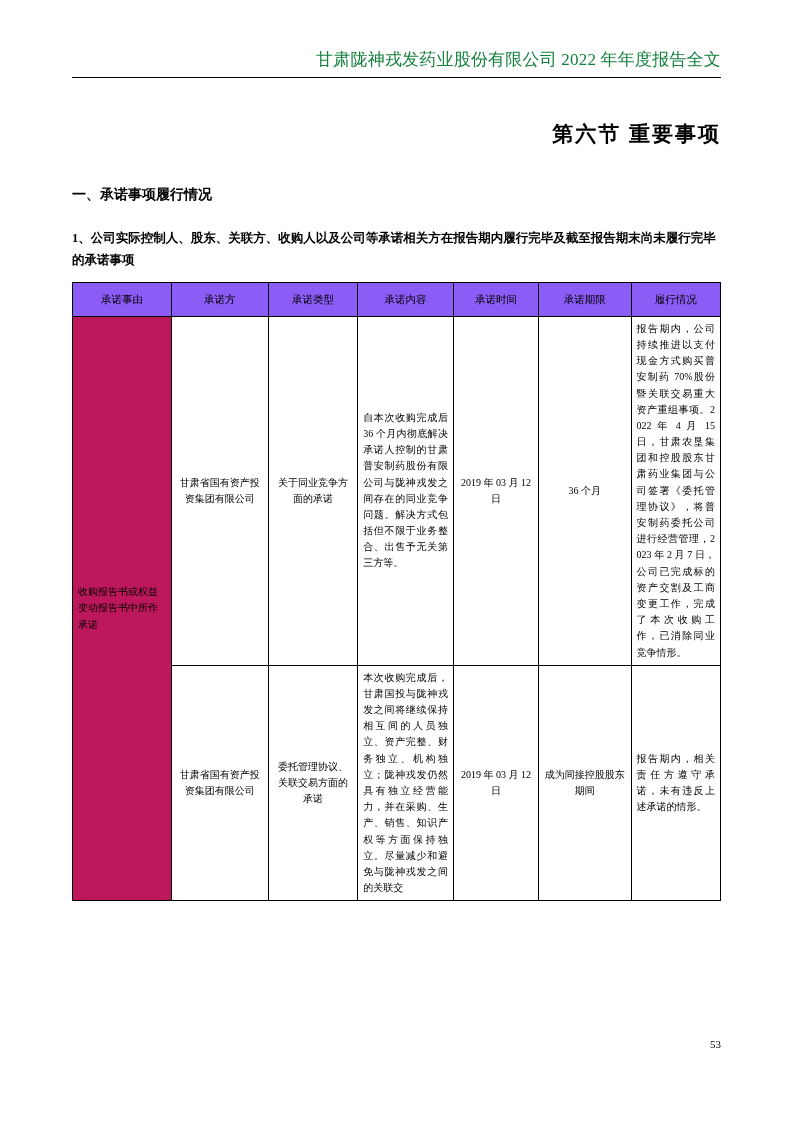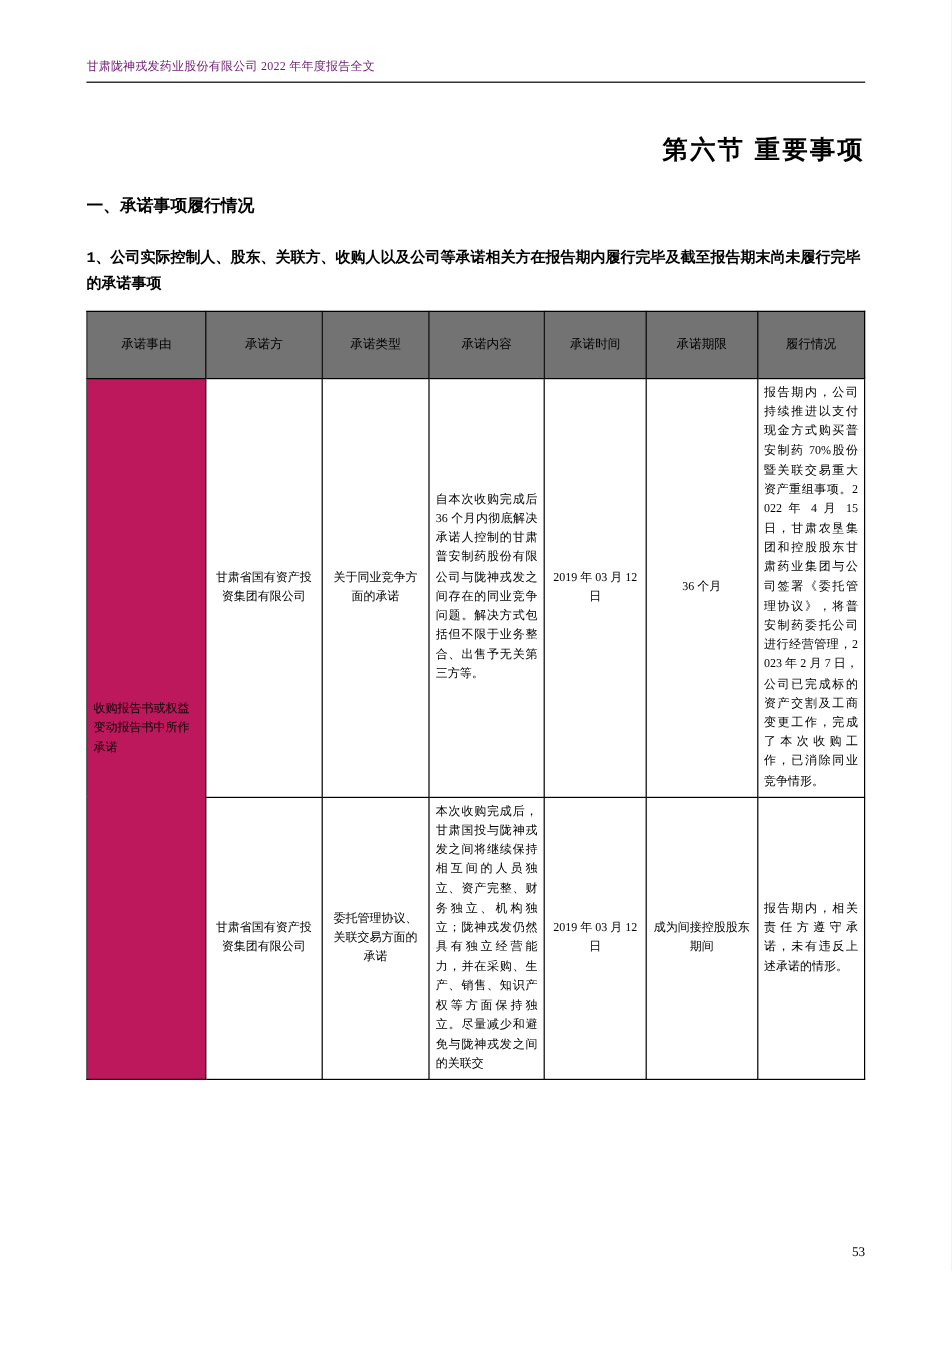--- a/index.html
+++ b/index.html
@@ -15,49 +15,49 @@
     height: 1122px;
     background: #ffffff;
     margin: 0 auto;
     position: relative;
     box-sizing: border-box;
     padding: 0 72px;
     overflow: hidden;
   }
   .header {
     padding-top: 48px;
-    text-align: left;
-    font-size: 10px;
-    color: #701a75;
+    text-align: right;
+    font-size: 17px;
+    color: #15803d;
     letter-spacing: 0.2px;
   }
   .header-rule {
     margin-top: 6px;
     border-bottom: 1.6px solid #000;
   }
   .doc-title {
     margin-top: 42px;
     text-align: right;
     font-size: 21px;
     font-weight: bold;
     letter-spacing: 2px;
     font-family: "Liberation Sans", "DejaVu Sans", sans-serif;
   }
   .sec-h1 {
-    margin-top: 24px;
+    margin-top: 38px;
     font-size: 14px;
     font-weight: bold;
     font-family: "Liberation Sans", "DejaVu Sans", sans-serif;
   }
   .sec-h2 {
     margin-top: 24px;
     font-size: 12.5px;
     font-weight: bold;
     line-height: 1.75;
-    font-family: Liberation Mono, monospace;
+    font-family: Liberation Serif, serif;
   }
   .applicable {
     margin-top: 20px;
     font-size: 11.5px;
     letter-spacing: 0.3px;
   }
   .applicable .gap { display: inline-block; width: 12px; }
   table.promise {
     margin-top: 10px;
     border-collapse: collapse;
@@ -66,26 +66,26 @@
   }
   table.promise th, table.promise td {
     border: 1px solid #000;
     font-size: 10px;
     line-height: 1.62;
     vertical-align: middle;
     padding: 4px 5px;
     word-break: break-all;
   }
   table.promise thead th {
-    background: #737373;
+    background: #8b5cf6;
     text-align: center;
     font-weight: normal;
     font-family: "Liberation Sans", "DejaVu Sans", sans-serif;
     font-size: 10.5px;
-    padding: 19px 2px;
+    padding: 8px 2px;
   }
   td.rowhead {
     background: #be185d;
     text-align: left;
   }
   td.c { text-align: center; }
   td.j { text-align: justify; text-align-last: left; }
   .page-num {
     position: absolute;
     right: 72px;

